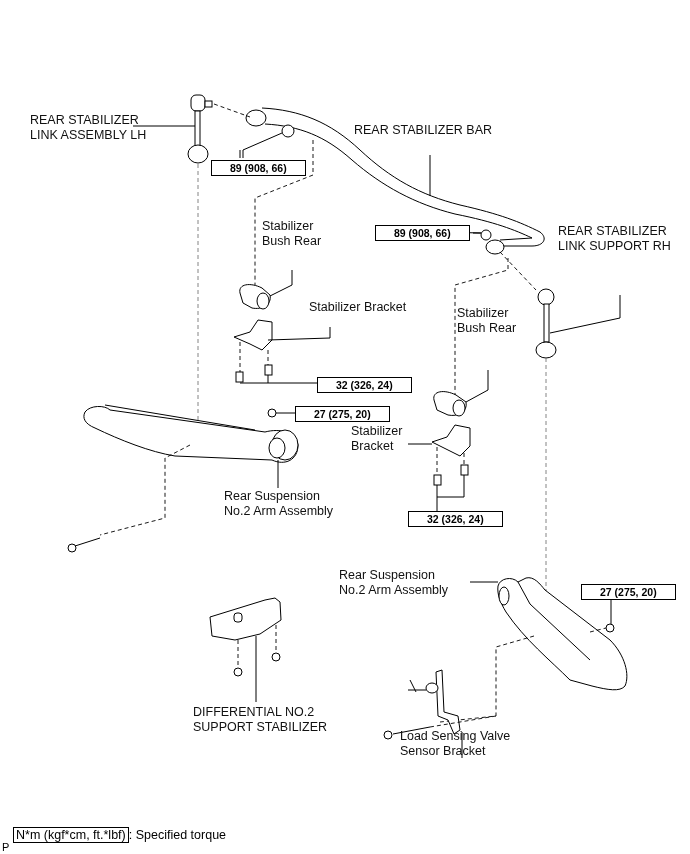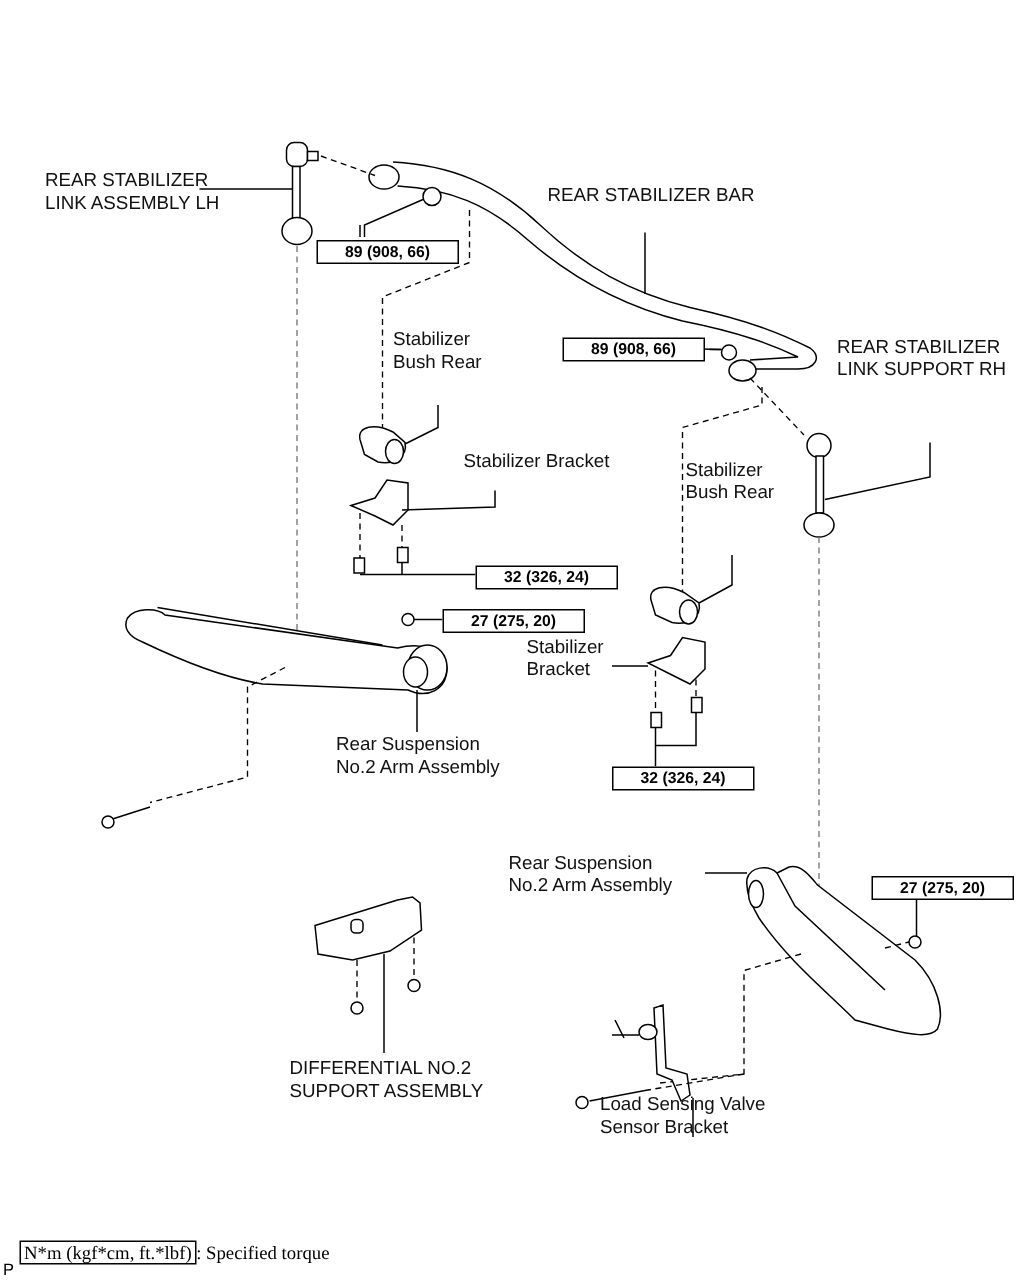--- a/index.html
+++ b/index.html
@@ -1,21 +1,21 @@
 <!DOCTYPE html>
 <html><head>
 <meta charset="utf-8">
 <style>
   html, body { margin: 0; padding: 0; background: #ffffff; }
   body { width: 690px; height: 854px; position: relative; overflow: hidden; font-family: "Liberation Sans", sans-serif; color: #000; }
   #diagram { position: absolute; left: 0; top: 0; width: 690px; height: 854px; }
   .lbl { position: absolute; font-size: 12.5px; line-height: 15px; white-space: nowrap; color: #111; }
   .lbl div { display: block; }
   .torque { position: absolute; font-size: 10.5px; font-weight: bold; line-height: 12px; border: 1.3px solid #000; padding: 1px 18px; background: #fff; white-space: nowrap; }
-  .legend { position: absolute; left: 13px; top: 828px; font-size: 12.5px; line-height: 15px; white-space: nowrap; font-family: Liberation Serif, serif; }
+  .legend { position: absolute; left: 13px; top: 828px; font-size: 12.5px; line-height: 15px; white-space: nowrap; }
   .legend .box { border: 1px solid #000; padding: 0 2px; }
   .pmark { position: absolute; left: 2px; top: 841px; font-size: 11px; }
   svg .part { fill: #fff; stroke: #000; stroke-width: 1; }
   svg .line { stroke: #000; stroke-width: 1; fill: none; }
   svg .dash { stroke: #000; stroke-width: 0.9; fill: none; stroke-dasharray: 4 3; }
   svg .gray { stroke: #777; stroke-width: 0.9; fill: none; stroke-dasharray: 4 3; }
 </style>
 </head>
 <body>
 
@@ -136,21 +136,21 @@
   </g>
 
   <line class="line" x1="473" y1="233" x2="481" y2="233"></line>
   <line class="line" x1="240" y1="150" x2="240" y2="158"></line>
 </svg>
 
 <div class="lbl" style="left:30px;top:113px;">
   <div>REAR STABILIZER</div>
   <div>LINK ASSEMBLY LH</div>
 </div>
-<div class="lbl" style="left:365px;top:123px;">REAR STABILIZER BAR</div>
+<div class="lbl" style="left:354px;top:123px;">REAR STABILIZER BAR</div>
 <div class="lbl" style="left:558px;top:224px;">
   <div>REAR STABILIZER</div>
   <div>LINK SUPPORT RH</div>
 </div>
 <div class="lbl" style="left:262px;top:219px;">
   <div>Stabilizer</div>
   <div>Bush Rear</div>
 </div>
 <div class="lbl" style="left:281px;top:300px;margin-left:28px;">Stabilizer Bracket</div>
 <div class="lbl" style="left:457px;top:306px;">
@@ -164,21 +164,21 @@
 <div class="lbl" style="left:224px;top:489px;">
   <div>Rear Suspension</div>
   <div>No.2 Arm Assembly</div>
 </div>
 <div class="lbl" style="left:339px;top:568px;">
   <div>Rear Suspension</div>
   <div>No.2 Arm Assembly</div>
 </div>
 <div class="lbl" style="left:193px;top:705px;">
   <div>DIFFERENTIAL NO.2</div>
-  <div>SUPPORT ASSEMBLY</div>
+  <div>SUPPORT STABILIZER</div>
 </div>
 <div class="lbl" style="left:400px;top:729px;">
   <div>Load Sensing Valve</div>
   <div>Sensor Bracket</div>
 </div>
 
 <div class="torque" style="left:211px;top:160px;">89 (908, 66)</div>
 <div class="torque" style="left:375px;top:225px;">89 (908, 66)</div>
 <div class="torque" style="left:317px;top:377px;">32 (326, 24)</div>
 <div class="torque" style="left:408px;top:511px;">32 (326, 24)</div>

